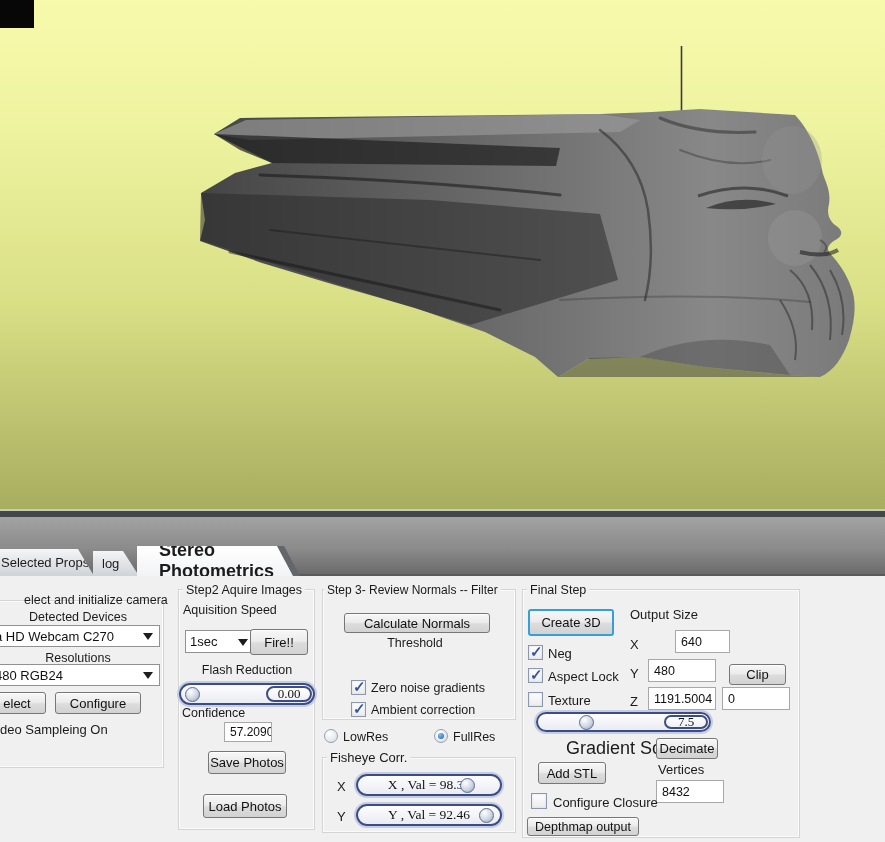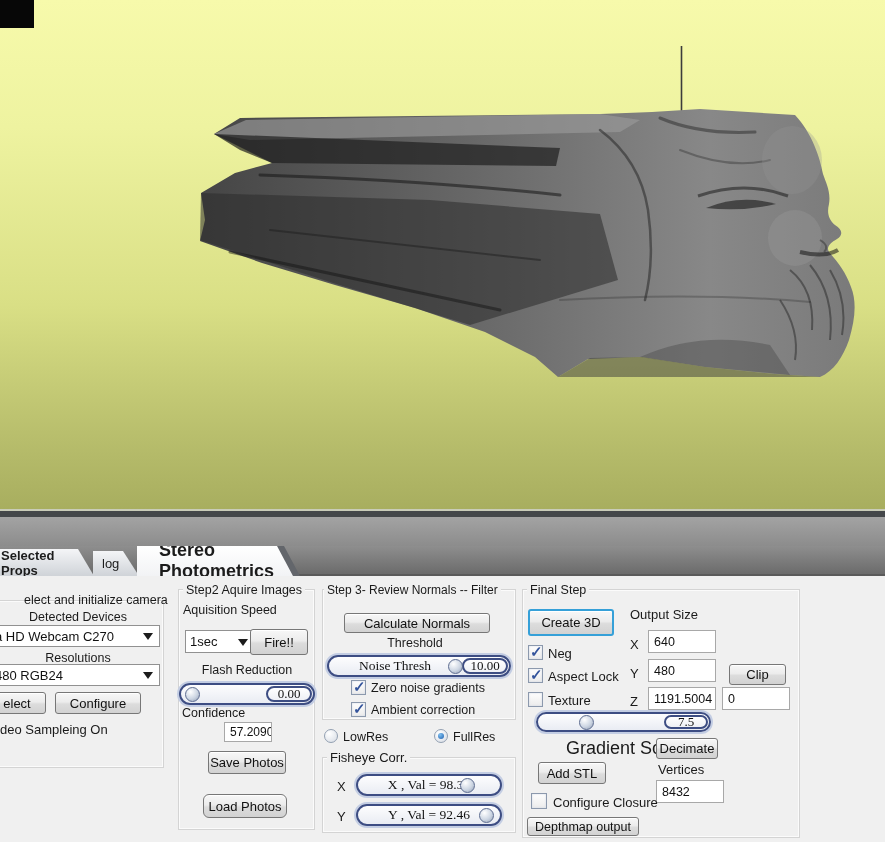--- a/index.html
+++ b/index.html
@@ -118,21 +118,21 @@
     </svg>
     <div id="corner-artifact"></div>
   </div>
 
   <div class="divider-light"></div>
   <div class="divider-dark"></div>
   <div class="tabstrip-upper"></div>
   <div class="tabstrip-lower"></div>
 
   <div class="tab" style="left:-26px; top:549px; width:120px; height:27px;">
-    <span class="t" style="margin-left:27px;font-weight:bold;">Selected Props</span>
+    <span class="t" style="margin-left:27px;">Selected Props</span>
   </div>
   <div class="tab" style="left:93px; top:551px; width:46px; height:25px;">
     <span style="margin-left:9px;">log</span>
   </div>
   <div class="tab-shadow" style="left:140px; top:546px; width:160px; height:30px;"></div>
   <div class="tab active" style="left:137px; top:546px; width:156px; height:30px;">
     <span style="margin-left:10px;">Stereo Photometrics</span>
   </div>
 
   <div class="gbox" style="left:-20px; top:600px; width:184px; height:168px;"></div>
@@ -172,37 +172,30 @@
       </div>
     <div class="s-thumb" style="left:4px;"></div>
   </div>
   <div class="lbl" style="left:182px; top:706px; width:130px; text-align:left;">Confidence</div>
   <div class="field" style="left:224px; top:722px; width:48px; height:20px; font-size:12px;">
     <span>57.2090</span>
   </div>
   <div class="btn" style="left:208px; top:751px; width:78px; height:23px;">
     <span>Save Photos</span>
   </div>
-  <div class="btn" style="left:203px; top:794px; width:84px; height:24px;border-radius:6px;">
+  <div class="btn" style="left:203px; top:794px; width:84px; height:24px;">
     <span>Load Photos</span>
   </div>
 
   <div class="gbox" style="left:322px; top:589px; width:194px; height:131px;"></div>
   <div class="gtitle" style="left:324px; top:583px; font-size:12px;">Step 3- Review Normals -- Filter</div>
   <div class="btn" style="left:344px; top:613px; width:146px; height:20px;">
     <span>Calculate Normals</span>
   </div>
   <div class="lbl" style="left:340px; top:636px; width:150px; text-align:center;">Threshold</div>
-  <div class="slider" style="left:327px; top:655px; width:184px; height:22px;">
-    <div class="s-text with-pill">Noise Thresh</div>
-    <div class="s-pill">
-        <span>10.00</span>
-      </div>
-    <div class="s-thumb" style="left:66%;"></div>
-  </div>
   <div class="cb checked" style="left:351px; top:680px;"></div>
   <div class="lbl" style="left:371px; top:681px;">Zero noise gradients</div>
   <div class="cb checked" style="left:351px; top:702px;"></div>
   <div class="lbl" style="left:371px; top:703px;">Ambient correction</div>
 
   <div class="radio" style="left:324px; top:729px;"></div>
   <div class="lbl" style="left:343px; top:730px;">LowRes</div>
   <div class="radio selected" style="left:434px; top:729px;"></div>
   <div class="lbl" style="left:453px; top:730px;">FullRes</div>
 
@@ -219,21 +212,21 @@
     <div class="s-thumb" style="left:85%;"></div>
   </div>
 
   <div class="gbox" style="left:522px; top:589px; width:278px; height:249px;"></div>
   <div class="gtitle" style="left:527px; top:583px;">Final Step</div>
   <div class="btn focus" style="left:528px; top:609px; width:86px; height:27px;">
     <span>Create 3D</span>
   </div>
   <div class="lbl" style="left:630px; top:607px; font-size:13px;">Output Size</div>
   <div class="lbl" style="left:630px; top:637px; font-size:13px;">X</div>
-  <div class="field" style="left:648px; top:630px; width:68px; height:23px;">
+  <div class="field" style="left:675px; top:630px; width:55px; height:23px;">
     <span>640</span>
   </div>
   <div class="lbl" style="left:630px; top:666px; font-size:13px;">Y</div>
   <div class="field" style="left:648px; top:659px; width:68px; height:23px;">
     <span>480</span>
   </div>
   <div class="lbl" style="left:630px; top:694px; font-size:13px;">Z</div>
   <div class="field" style="left:648px; top:687px; width:68px; height:23px;">
     <span>1191.5004</span>
   </div>

